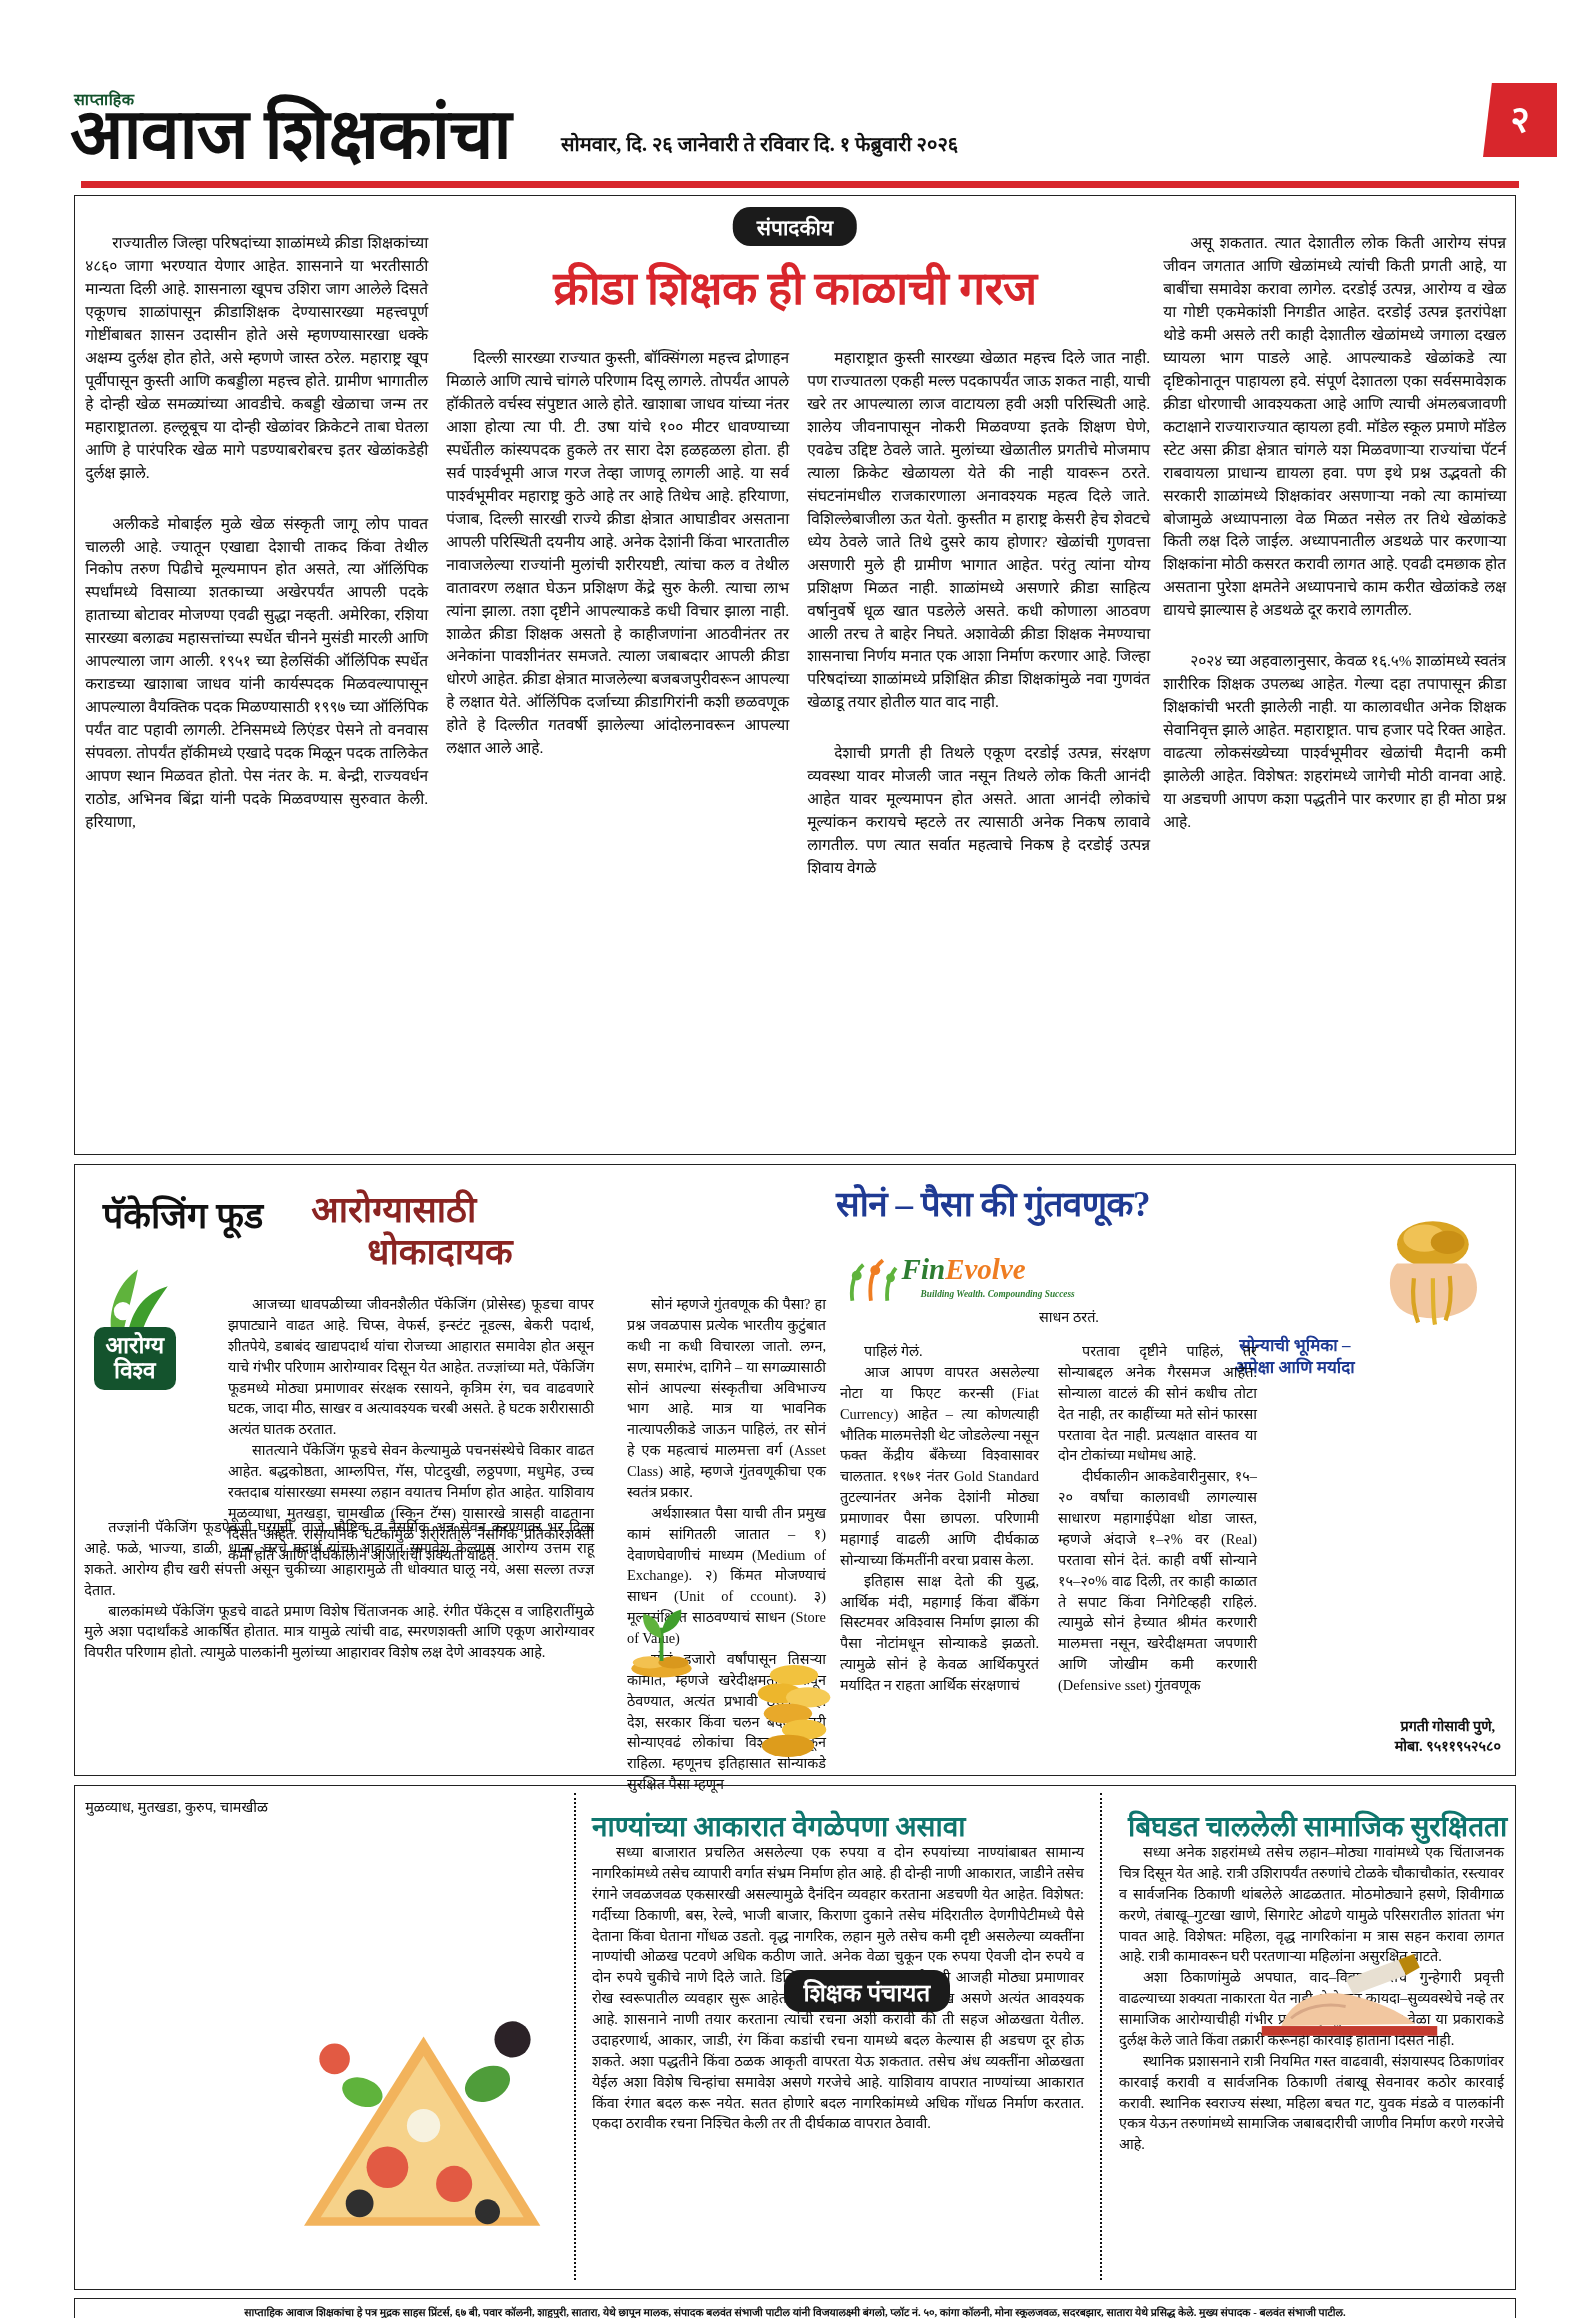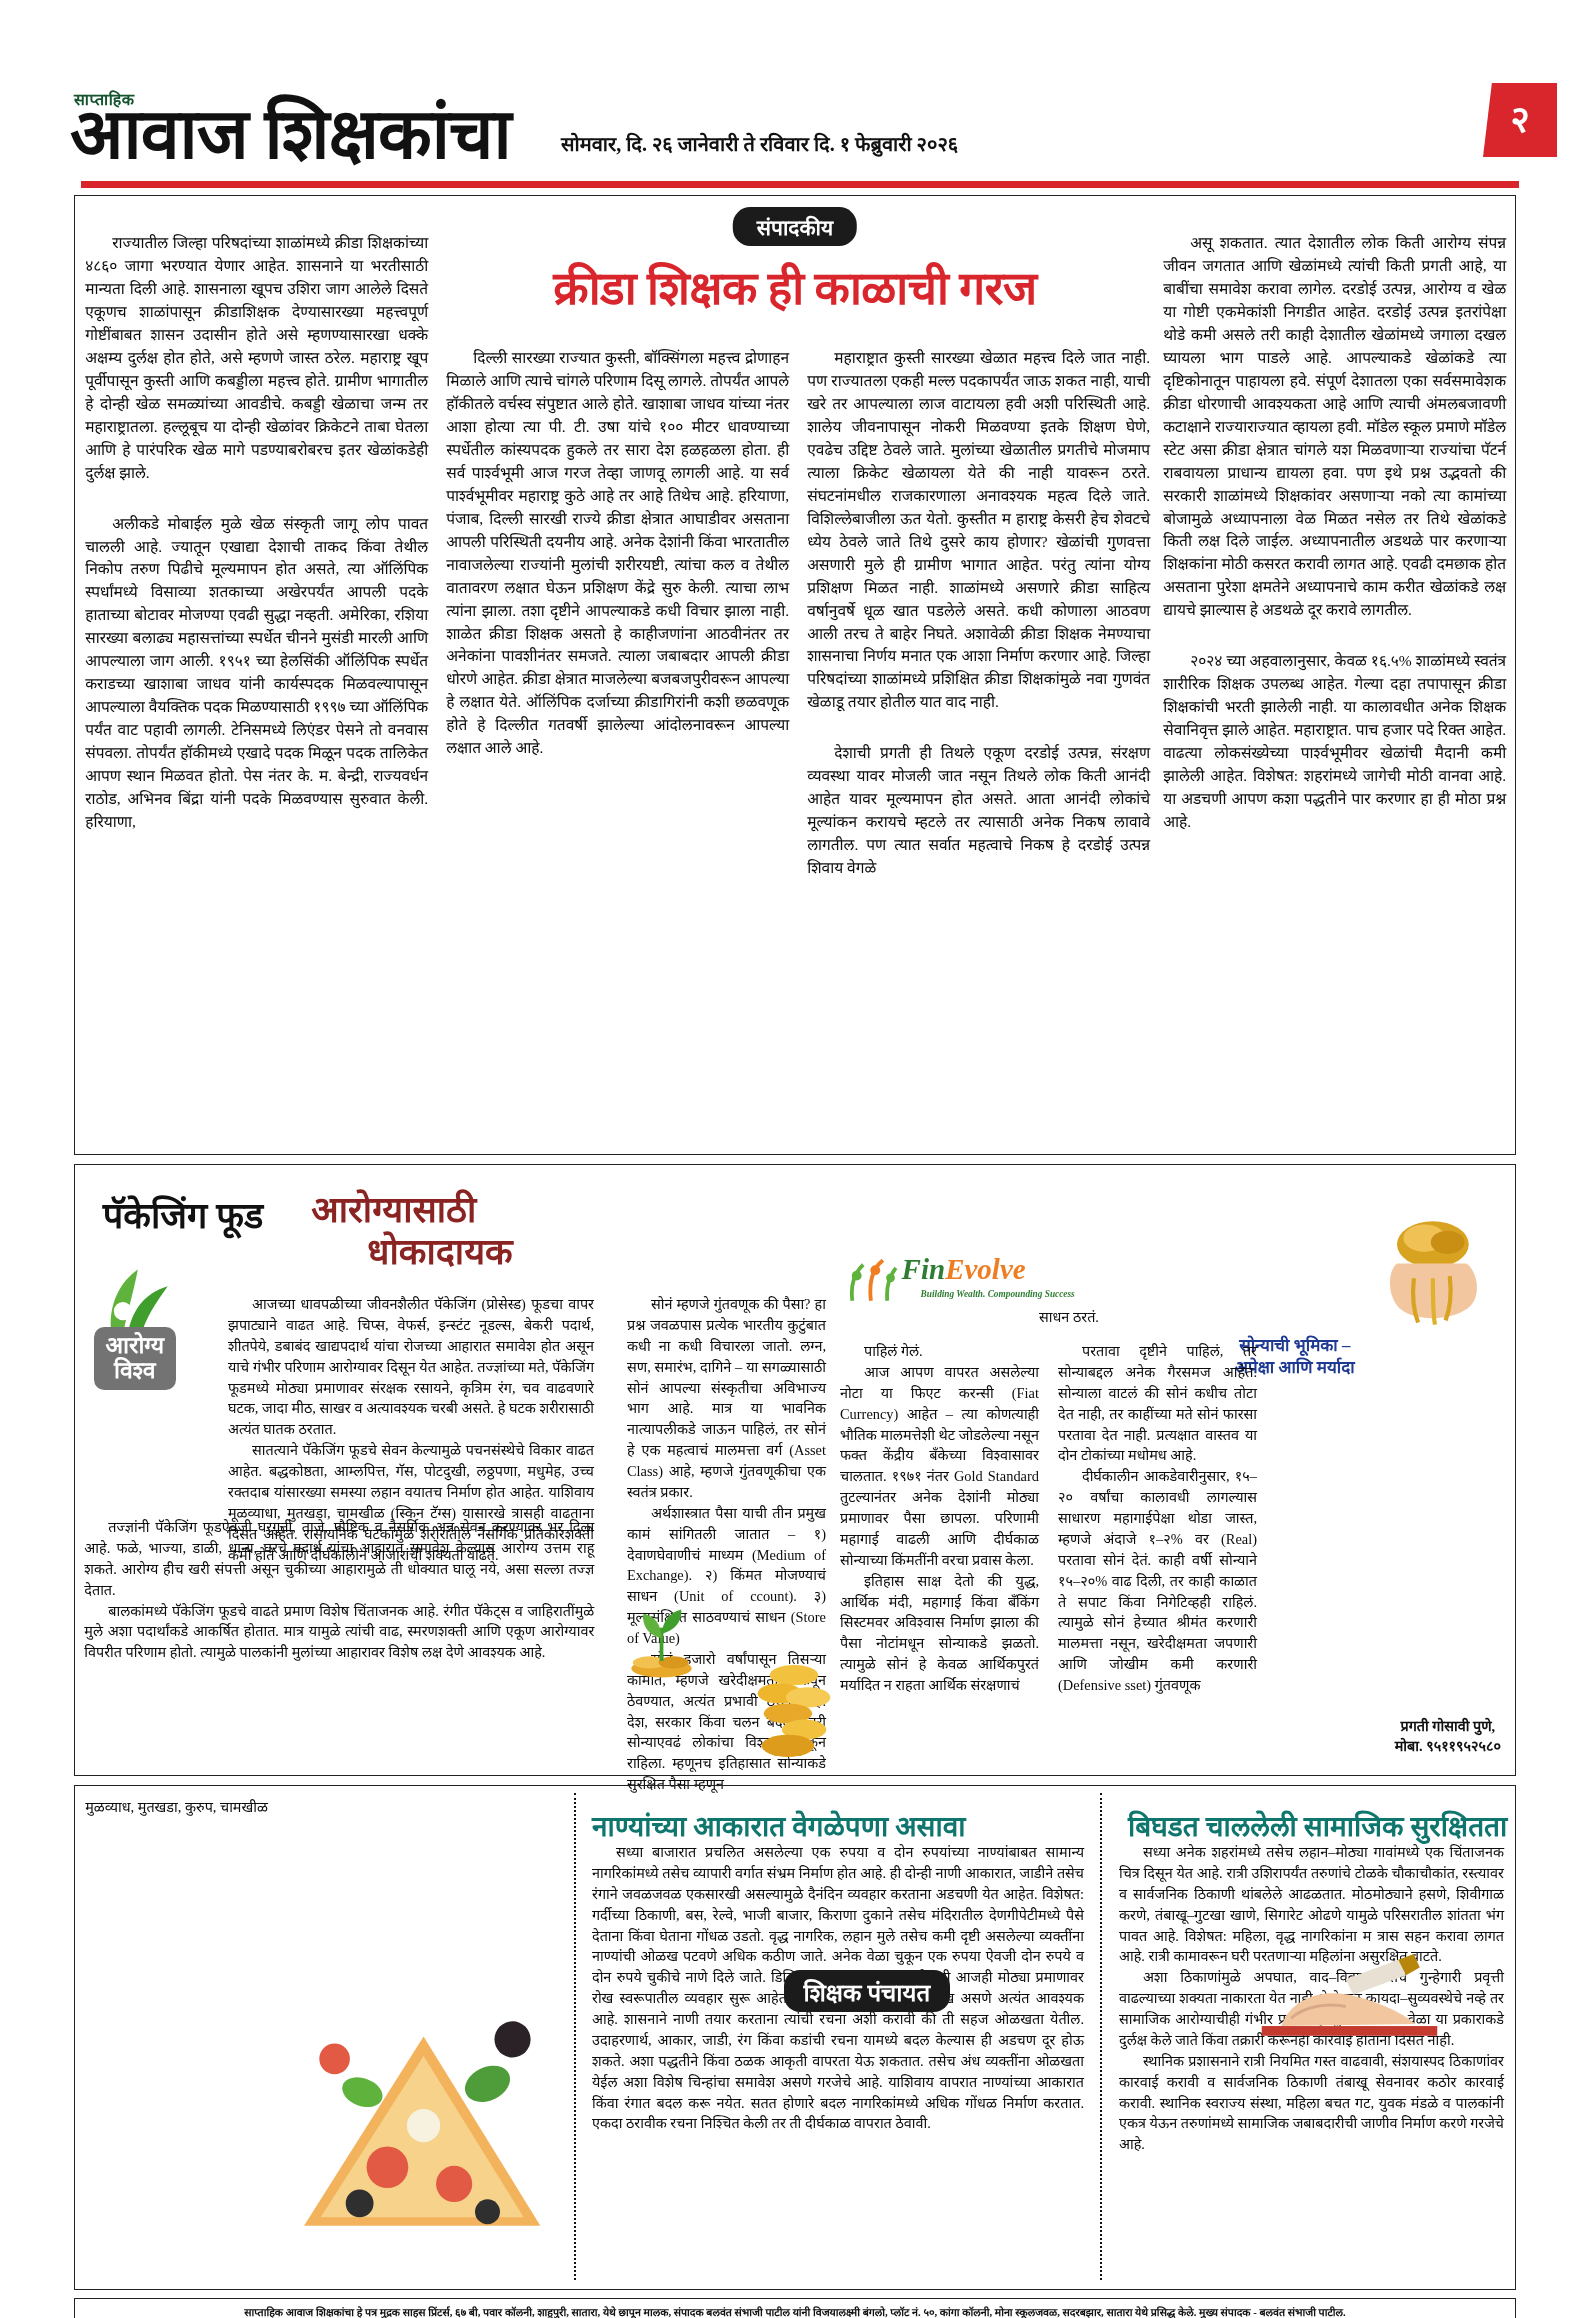--- a/index.html
+++ b/index.html
@@ -150,21 +150,21 @@
   .pf-t3 {
     position: absolute; left: 283px; top: 52px;
     font-size: 36px; font-weight: 700; color: #8a2422; white-space: nowrap;
   }
   .leaf-logo {
     position: absolute; left: 28px; top: 93px;
     width: 83px; height: 83px;
   }
   .arogya-badge {
     position: absolute; left: 18.5px; top: 162px;
-    background: #737373; color: #fff;
+    background: #14532d; color: #fff;
     border-radius: 10.2px;
     padding: 5.6px 12px;
     font-size: 23px; font-weight: 700;
     line-height: 1.12;
     text-align: center;
   }
   .pf-body {
     position: absolute;
     font-size: 14.4px; line-height: 1.45;
     text-align: justify; color: #0b0b0b;
@@ -360,20 +360,21 @@
       <p>आजच्या धावपळीच्या जीवनशैलीत पॅकेजिंग (प्रोसेस्ड) फूडचा वापर झपाट्याने वाढत आहे. चिप्स, वेफर्स, इन्स्टंट नूडल्स, बेकरी पदार्थ, शीतपेये, डबाबंद खाद्यपदार्थ यांचा रोजच्या आहारात समावेश होत असून याचे गंभीर परिणाम आरोग्यावर दिसून येत आहेत. तज्ज्ञांच्या मते, पॅकेजिंग फूडमध्ये मोठ्या प्रमाणावर संरक्षक रसायने, कृत्रिम रंग, चव वाढवणारे घटक, जादा मीठ, साखर व अत्यावश्यक चरबी असते. हे घटक शरीरासाठी अत्यंत घातक ठरतात.</p>
       <p>सातत्याने पॅकेजिंग फूडचे सेवन केल्यामुळे पचनसंस्थेचे विकार वाढत आहेत. बद्धकोष्ठता, आम्लपित्त, गॅस, पोटदुखी, लठ्ठपणा, मधुमेह, उच्च रक्तदाब यांसारख्या समस्या लहान वयातच निर्माण होत आहेत. याशिवाय मूळव्याधा, मुतखडा, चामखीळ (स्किन टॅग्स) यासारखे त्रासही वाढताना दिसत आहेत. रासायनिक घटकांमुळे शरीरातील नैसर्गिक प्रतिकारशक्ती कमी होते आणि दीर्घकालीन आजारांची शक्यता वाढते.</p>
     </div>
 
     <div class="pf-body" id="pf-col-b">
       <p>तज्ज्ञांनी पॅकेजिंग फूडऐवजी घरगुती, ताजे, पौष्टिक व नैसर्गिक अन्न सेवन करण्यावर भर दिला आहे. फळे, भाज्या, डाळी, धान्य, घरचे पदार्थ यांचा आहारात समावेश केल्यास आरोग्य उत्तम राहू शकते. आरोग्य हीच खरी संपत्ती असून चुकीच्या आहारामुळे ती धोक्यात घालू नये, असा सल्ला तज्ज्ञ देतात.</p>
       <p>बालकांमध्ये पॅकेजिंग फूडचे वाढते प्रमाण विशेष चिंताजनक आहे. रंगीत पॅकेट्स व जाहिरातींमुळे मुले अशा पदार्थांकडे आकर्षित होतात. मात्र यामुळे त्यांची वाढ, स्मरणशक्ती आणि एकूण आरोग्यावर विपरीत परिणाम होतो. त्यामुळे पालकांनी मुलांच्या आहारावर विशेष लक्ष देणे आवश्यक आहे.</p>
     </div>
 
     <div id="gold-head">
+      <div class="gold-title">सोनं – पैसा की गुंतवणूक?</div>
 
       <div class="finevolve">
         <svg class="fe-people" viewBox="0 0 100 110">
           <path d="M14 104 C10 76 18 52 34 38" stroke="#5fb33c" stroke-width="7" fill="none"></path>
           <circle cx="22" cy="58" r="9" fill="#5fb33c"></circle>
           <path d="M48 104 C44 70 52 44 70 30" stroke="#ef7d22" stroke-width="7" fill="none"></path>
           <circle cx="56" cy="48" r="9" fill="#ef7d22"></circle>
           <path d="M78 104 C76 80 82 58 94 44" stroke="#5fb33c" stroke-width="7" fill="none"></path>
           <circle cx="84" cy="62" r="8" fill="#5fb33c"></circle>
         </svg>

